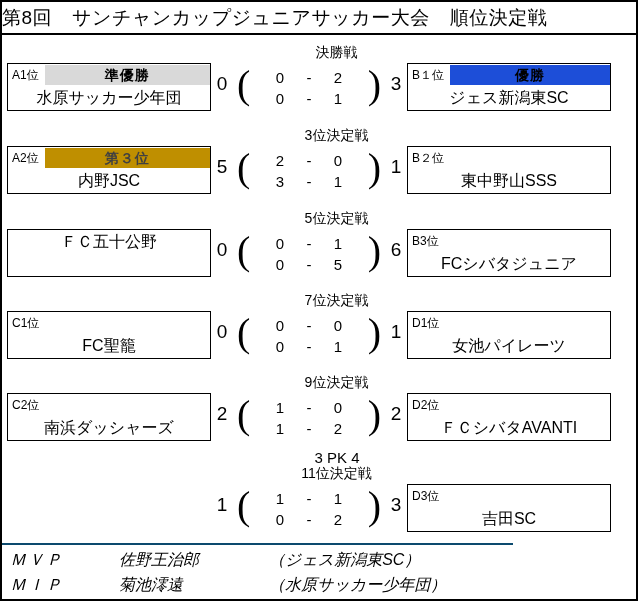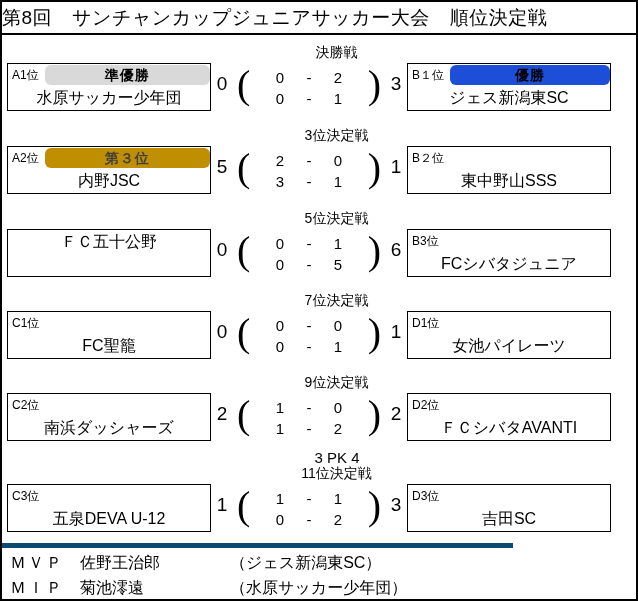--- a/index.html
+++ b/index.html
@@ -73,21 +73,20 @@
   }
   .award{
     margin-left:6px;
     flex:1;
     height:20px;
     line-height:20px;
     text-align:center;
     font-size:14px;
     font-weight:bold;
     letter-spacing:1px;
-    border-radius:6px;
   }
   .award.none{background:transparent;}
   .award.gray{background:#d9d9d9;}
   .award.gold{background:#bf8f00;color:#404040;}
   .award.lgold{background:#1d4ed8;color:#000;}
   .team-name{
     height:24px;
     line-height:24px;
     text-align:center;
     font-size:16px;
@@ -135,31 +134,32 @@
   .pk-note{
     position:absolute;
     left:0;right:0;
     text-align:center;
     font-size:15px;
   }
   
   .footer{
     position:absolute;
     left:0;bottom:0;width:511px;height:56px;
-    border-top:5px solid #0c4a6e;
-    box-sizing:border-box;
+    border-top:2px solid #0c4a6e;
+    box-sizing:border-box;
+    font-style:italic;
   }
   .footer-row{
     position:absolute;
     left:0;width:634px;height:26px;
     display:flex;align-items:center;
     font-size:16px;
   }
   .f-label{width:78px;padding-left:8px;box-sizing:border-box;letter-spacing:2px;}
-  .f-name{width:150px;}
+  .f-name{width:150px;margin-left:39px;}
   .f-club{}
 </style>
 </head>
 <body>
 
 <div class="page">
 
   <div class="title-bar">
     <span class="title-no">第8回</span>
     <span class="sp-m"></span>
@@ -340,27 +340,20 @@
         <span class="rank-text">D2位</span>
         <span class="award none"></span>
       </div>
       <div class="team-name">ＦＣシバタAVANTI</div>
     </div>
     <div class="pk-note" style="top:76px;padding-left:36px;">3  PK  4</div>
   </div>
 
   <div class="match" style="top:462px;">
     <div class="round-label">11位決定戦</div>
-    <div class="team-box team-left">
-      <div class="rank-row">
-        <span class="rank-text">C3位</span>
-        <span class="award none"></span>
-      </div>
-      <div class="team-name">五泉DEVA U-12</div>
-    </div>
     <div class="center">
       <div class="total-left">1</div>
       <div class="paren paren-l">(</div>
       <div class="scores">
         <div class="score-line">
           <span class="sc-a">1</span>
           <span class="sc-dash">-</span>
           <span class="sc-b">1</span>
         </div>
         <div class="score-line">

